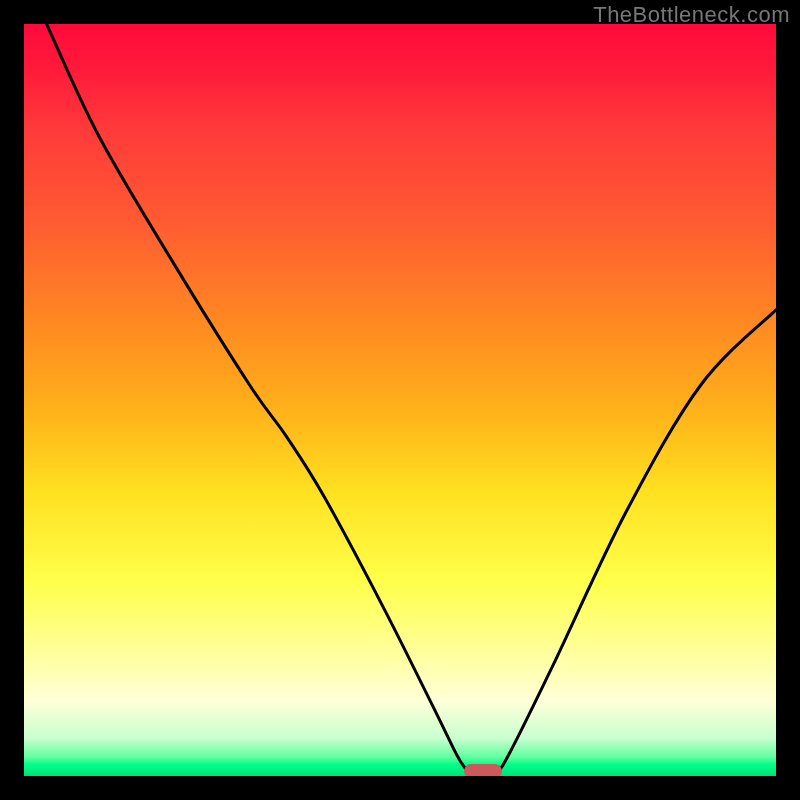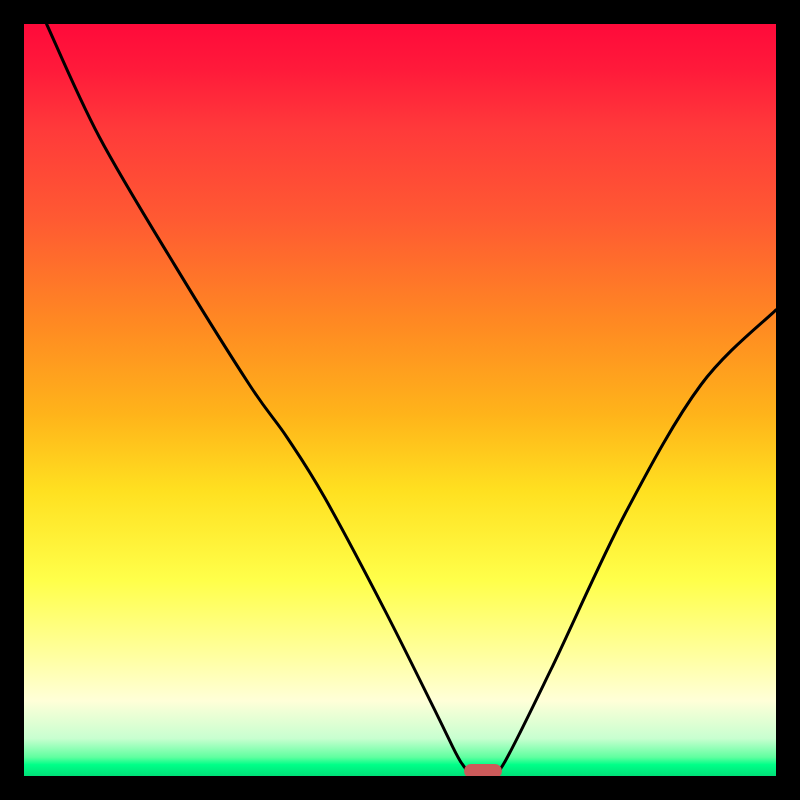--- a/index.html
+++ b/index.html
@@ -73,20 +73,21 @@
     background: #cc5a5a;
     z-index: 12;
     transform: translate(-50%, -50%);
   }
 </style>
 </head>
 <body>
 
 <div class="frame">
 
+  <div class="watermark">TheBottleneck.com</div>
 
   <div class="plot-area">
     <div class="gradient"></div>
 
     <svg class="curve-svg" viewBox="0 0 752 752" preserveAspectRatio="none">
       <path id="curve-path" d="M 22.6 0.0 C 31.3 18.8, 53.9 72.7, 75.2 112.8 C 96.5 152.9, 125.3 199.3, 150.4 240.6 C 175.5 282.0, 206.8 332.1, 225.6 361.0 C 244.4 389.8, 250.7 394.8, 263.2 413.6 C 275.7 432.4, 284.5 444.9, 300.8 473.8 C 317.1 502.6, 342.2 550.2, 361.0 586.6 C 379.8 622.9, 401.1 666.8, 413.6 691.8 C 426.1 716.9, 429.9 726.9, 436.2 737.0 C 442.4 747.0, 446.2 749.5, 451.2 752.0 C 456.2 754.5, 461.2 754.5, 466.2 752.0 C 471.3 749.5, 471.3 754.5, 481.3 737.0 C 491.3 719.4, 506.3 688.1, 526.4 646.7 C 546.5 605.4, 576.5 536.4, 601.6 488.8 C 626.7 441.2, 651.7 394.8, 676.8 361.0 C 701.9 327.1, 739.5 298.3, 752.0 285.8" fill="none" stroke="#000" stroke-width="3" stroke-linejoin="round" stroke-linecap="round"></path>
     </svg>
 
     <div class="marker" id="marker" style="left: 458.72px; top: 747.488px; background: rgb(204, 90, 90);"></div>
   </div>

